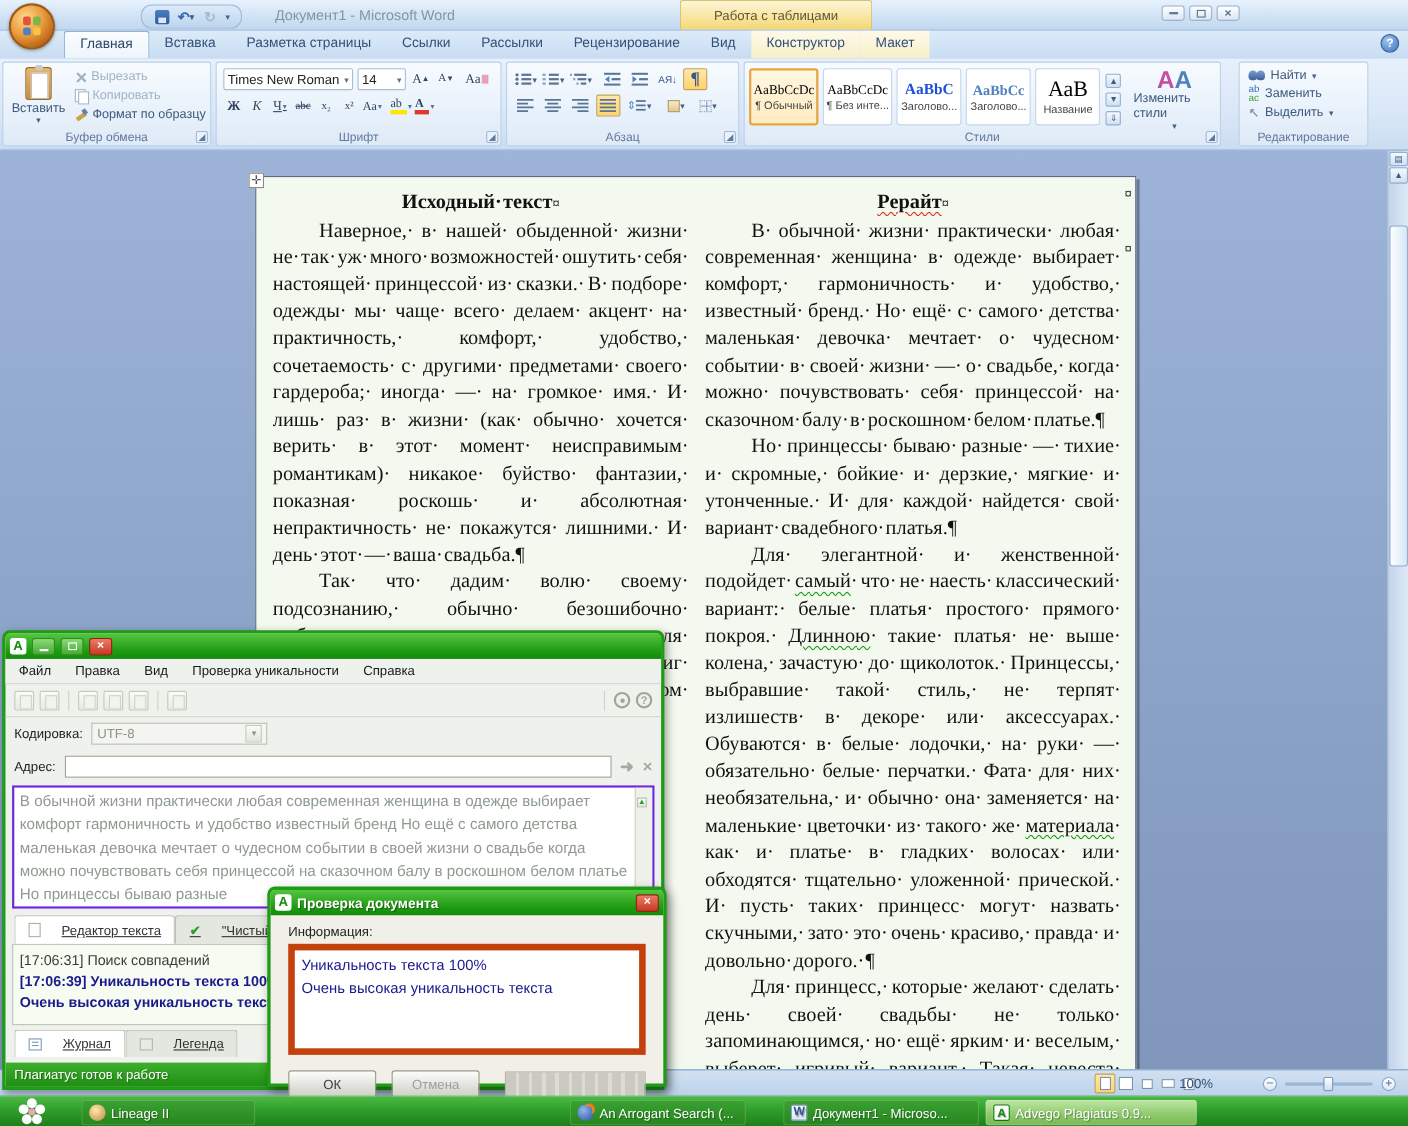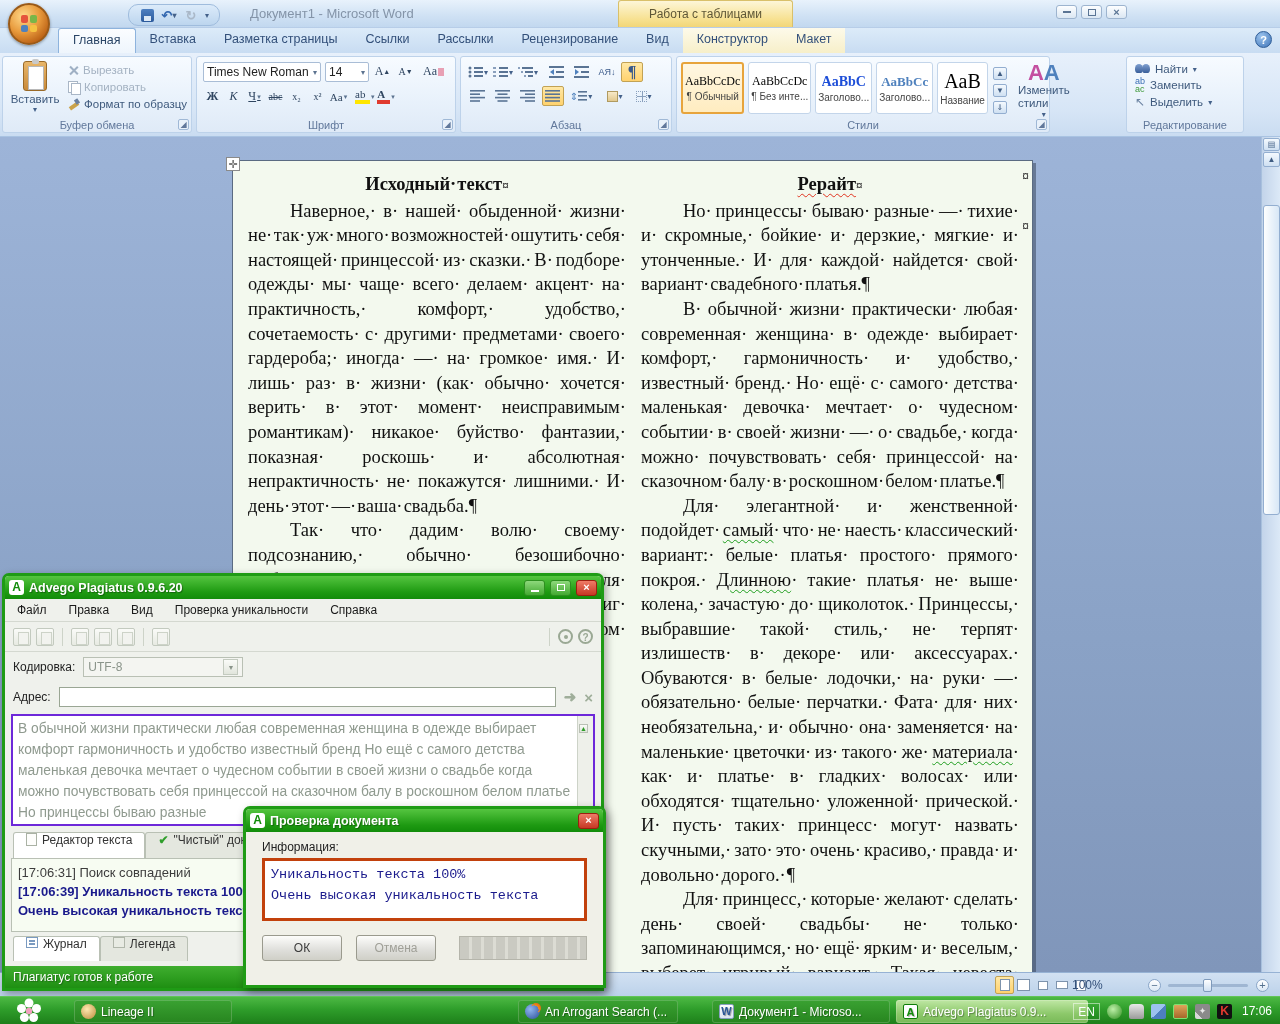--- a/index.html
+++ b/index.html
@@ -165,40 +165,40 @@
   .enc-combo .db{margin-left:auto;width:15px;height:16px;border:1px solid #c3cabf;background:linear-gradient(#fafbf8,#e1e5dc);font-size:7px;color:#8a948a;text-align:center;line-height:15px;}
   .addr-input{flex:1;height:20px;background:#fff;border:1px solid #9aa694;}
   .goarrow{color:#9fae9a;font-size:15px;font-weight:bold;}
   .xmark{color:#9fae9a;font-size:15px;font-weight:bold;}
   #atext{margin:2px 6px 0 6px;height:112px;background:#fff;border:2px solid #6d28d9;position:relative;
     font-size:13.8px;line-height:21px;color:#8f9a8f;padding:2px 20px 2px 5px;overflow:hidden;}
   #atext .rail{position:absolute;right:0;top:0;bottom:0;width:16px;background:#eef0ea;border-left:1px solid #cdd3c8;}
   #atext .rail .up{width:14px;height:14px;margin:1px;border:1px solid #b9c0b4;background:linear-gradient(#fafbf8,#e1e5dc);
     color:#2f9e2b;font-size:7px;text-align:center;line-height:13px;}
   .atabs{display:flex;margin:6px 0 0 8px;height:26px;}
-  .atab{display:flex;gap:5px;padding:0 12px;font-size:12px;color:#333;background:#e4e7df;border:1px solid #b9c0b4;border-bottom:none;border-radius:3px 3px 0 0;}
+  .atab{display:flex;align-items:center;gap:19px;padding:0 12px;font-size:12px;color:#333;background:#e4e7df;border:1px solid #b9c0b4;border-bottom:none;border-radius:3px 3px 0 0;text-decoration:underline;}
   .atab.on{background:#fff;position:relative;top:0;}
   .pgico{width:11px;height:13px;background:#fdfdfb;border:1px solid #aab2a4;}
   .checkico{color:#2f9e2b;font-weight:bold;font-size:12px;}
   #alog{margin:0 6px;height:74px;background:#f7fcf2;border:1px solid #b9c0b4;padding:4px 6px;font-size:13px;line-height:19px;overflow:hidden;}
   .logline1{color:#3c3c3c;}
   .loglineb{color:var(--log-navy,#1a1a8c);font-weight:bold;white-space:nowrap;}
   .btabs{display:flex;margin:4px 0 0 8px;height:25px;}
   #astatus{position:absolute;left:0;right:0;bottom:0;height:22px;background:linear-gradient(#3fae2f,#1e8f12);
     color:#fff;font-size:12px;display:flex;align-items:center;padding:0 8px;text-shadow:1px 1px 1px rgba(0,0,0,.3);}
   .listico{width:12px;height:11px;border:1px solid #7a9ac0;background:#fff;position:relative;}
   .listico:after{content:"";position:absolute;left:2px;top:2px;right:2px;height:1.5px;background:#7a9ac0;box-shadow:0 3px 0 #7a9ac0;}
   .legico{width:12px;height:11px;border:1px solid #b0b6aa;background:#e8ebe3;}
 
   
   #vdialog{position:absolute;left:243px;top:806px;width:363px;height:182px;z-index:60;
     border:3px solid var(--advego-green,#1f9b15);border-radius:7px 7px 0 0;background:#f0f0e8;box-shadow:3px 4px 10px rgba(0,0,0,.4);}
   #vdialog .body{padding:8px 16px;}
   #dlg-info-label{font-size:12px;color:#222;margin-bottom:4px;}
-  #dlg-box{background:#fff;border:3px solid #c2410c;height:63px;padding:3px 6px;font-size:13.5px;line-height:21px;color:var(--log-navy,#1a1a8c);font-family:Liberation Mono, monospace;}
+  #dlg-box{background:#fff;border:6px solid #c2410c;height:101px;padding:3px 6px;font-size:13.5px;line-height:21px;color:var(--log-navy,#1a1a8c);}
   .dlgbtns{display:flex;align-items:center;margin-top:14px;gap:14px;}
   .dbtn{width:80px;height:26px;border:1px solid #9a9a8e;border-radius:3px;background:linear-gradient(#fdfdfb,#dededa 60%,#cfcfc7);
     font-size:12px;color:#3c3c3c;display:flex;align-items:center;justify-content:center;}
   .dbtn.dis{color:#a0a098;}
   #dprogress{margin-left:auto;width:128px;height:24px;border:1px solid #b5b5ab;background:repeating-linear-gradient(90deg,#cacac2 0 9px,#dcdcd4 9px 12px);}
 
   
   #taskbar{position:absolute;left:0;right:0;bottom:0;height:28px;z-index:100;
     background:linear-gradient(#4db944,#2f9e2b 45%,#1d7f1a);border-top:1px solid #62c457;}
   #startflower{position:absolute;left:16px;top:1px;}
@@ -469,21 +469,21 @@
               <i style="position:absolute;left:4.5px;top:0;bottom:0;width:1px;background:#8aa0bd;"></i>
               <i style="position:absolute;top:4.5px;left:0;right:0;height:1px;background:#8aa0bd;"></i>
             </span>
             <span class="caret">▾</span>
           </span>
       </div>
       <div class="rlabel">Абзац</div>
       <div class="launcher">◢</div>
     </div>
 
-    <div class="rgroup" style="left:676px;width:374px;">
+    <div class="rgroup" style="left:676px;width:434px;">
       <div style="display:flex;gap:4px;padding:5px 4px;">
         <div class="stylechip sel">
           <span class="ssample">AaBbCcDc</span>
           <span class="sname">¶ Обычный</span>
           </div>
         <div class="stylechip">
           <span class="ssample">AaBbCcDc</span>
           <span class="sname">¶ Без инте...</span>
           </div>
         <div class="stylechip">
@@ -540,22 +540,22 @@
       <span class="edge-mark" style="top:8px;">¤</span>
       <span class="edge-mark" style="top:58px;">¤</span>
       <div id="cols">
         <div class="dcol">
           <h3><span>Исходный· текст</span><span class="cellmark">¤</span></h3>
           <p>Наверное,· в· нашей· обыденной· жизни· не· так· уж· много· возможностей· ошутить· себя· настоящей· принцессой· из· сказки.· В· подборе· одежды· мы· чаще· всего· делаем· акцент· на· практичность,· комфорт,· удобство,· сочетаемость· с· другими· предметами· своего· гардероба;· иногда· —· на· громкое· имя.· И· лишь· раз· в· жизни· (как· обычно· хочется· верить· в· этот· момент· неисправимым· романтикам)· никакое· буйство· фантазии,· показная· роскошь· и· абсолютная· непрактичность· не· покажутся· лишними.· И· день· этот· —· ваша· свадьба.¶</p>
           <p>Так· что· дадим· волю· своему· подсознанию,· обычно· безошибочно· выбирающему· самые· подходящие· лично· для· вас· варианты,· и· погрузимся· в· краткий· миг· сказки.· Конечно,· не· забудем· при· этом· ориентироваться· на· главные· современные</p>
         </div>
         <div class="dcol">
           <h3><span><span class="wavy-red">Рерайт</span></span><span class="cellmark">¤</span></h3>
+          <p>В· обычной· жизни· практически· любая· современная· женщина· в· одежде· выбирает· комфорт,· гармоничность· и· удобство,· известный· бренд.· Но· ещё· с· самого· детства· маленькая· девочка· мечтает· о· чудесном· событии· в· своей· жизни· —· о· свадьбе,· когда· можно· почувствовать· себя· принцессой· на· сказочном· балу· в· роскошном· белом· платье.¶</p>
           <p>Но· принцессы· бываю· разные· —· тихие· и· скромные,· бойкие· и· дерзкие,· мягкие· и· утонченные.· И· для· каждой· найдется· свой· вариант· свадебного· платья.¶</p>
-          <p>В· обычной· жизни· практически· любая· современная· женщина· в· одежде· выбирает· комфорт,· гармоничность· и· удобство,· известный· бренд.· Но· ещё· с· самого· детства· маленькая· девочка· мечтает· о· чудесном· событии· в· своей· жизни· —· о· свадьбе,· когда· можно· почувствовать· себя· принцессой· на· сказочном· балу· в· роскошном· белом· платье.¶</p>
           <p>Для· элегантной· и· женственной· подойдет· <span class="wavy-green">самый</span>· что· не· наесть· классический· вариант:· белые· платья· простого· прямого· покроя.· <span class="wavy-green">Длинною</span>· такие· платья· не· выше· колена,· зачастую· до· щиколоток.· Принцессы,· выбравшие· такой· стиль,· не· терпят· излишеств· в· декоре· или· аксессуарах.· Обуваются· в· белые· лодочки,· на· руки· —· обязательно· белые· перчатки.· Фата· для· них· необязательна,· и· обычно· она· заменяется· на· маленькие· цветочки· из· такого· же· <span class="wavy-green">материала</span>· как· и· платье· в· гладких· волосах· или· обходятся· тщательно· уложенной· прической.· И· пусть· таких· принцесс· могут· назвать· скучными,· зато· это· очень· красиво,· правда· и· довольно· дорого.· ¶</p>
           <p>Для· принцесс,· которые· желают· сделать· день· своей· свадьбы· не· только· запоминающимся,· но· ещё· ярким· и· веселым,· выберет· игривый· вариант.· Такая· невеста· будет· выглядеть· сексуально,· дерзко· и· непременно· игриво,· если· выберет· некое· подобие· атласной· пижамы.· Да,· существует· такая· модель,· состоящей· из· укороченных· кружевных· штанишек· с· удивительной· вышивкой,· а· также</p>
         </div>
       </div>
     </div>
     <div id="vscroll">
       <div class="scbtn" style="height:13px;">▤</div>
       <div class="scbtn">▲</div>
       <div id="sthumb"></div>
     </div>
@@ -585,21 +585,20 @@
         <span id="znotch"></span>
         <span id="zthumb"></span>
       </div>
     <span class="zctl" style="left:1256px;">+</span>
   </div>
 </div>
 
 <div id="advego">
   <div class="gtitle">
     <span class="aicon">A</span>
-    <span class="ttl">Advego Plagiatus 0.9.6.20</span>
     <span class="xpbtn">
         <span class="bar"></span>
       </span>
     <span class="xpbtn">
         <span class="box"></span>
       </span>
     <span class="xpbtn close">
         <span class="x">×</span>
       </span>
   </div>
@@ -713,23 +712,13 @@
     <span>An Arrogant Search (...</span>
     </div>
   <div class="tkbtn" style="left:712px;width:178px;">
     <span class="tico ico-word">W</span>
     <span>Документ1 - Microso...</span>
     </div>
   <div class="tkbtn active" style="left:896px;width:192px;">
     <span class="tico ico-advego">A</span>
     <span>Advego Plagiatus 0.9...</span>
     </div>
-  <div id="tray">
-    <span id="traylang">EN</span>
-    <span class="trico tr-green"></span>
-    <span class="trico tr-qip"></span>
-    <span class="trico tr-net"></span>
-    <span class="trico tr-box"></span>
-    <span class="trico tr-arrows">✦</span>
-    <span class="trico tr-kasp">K</span>
-    <span id="clock">17:06</span>
-  </div>
 </div>
 
 </body></html>

